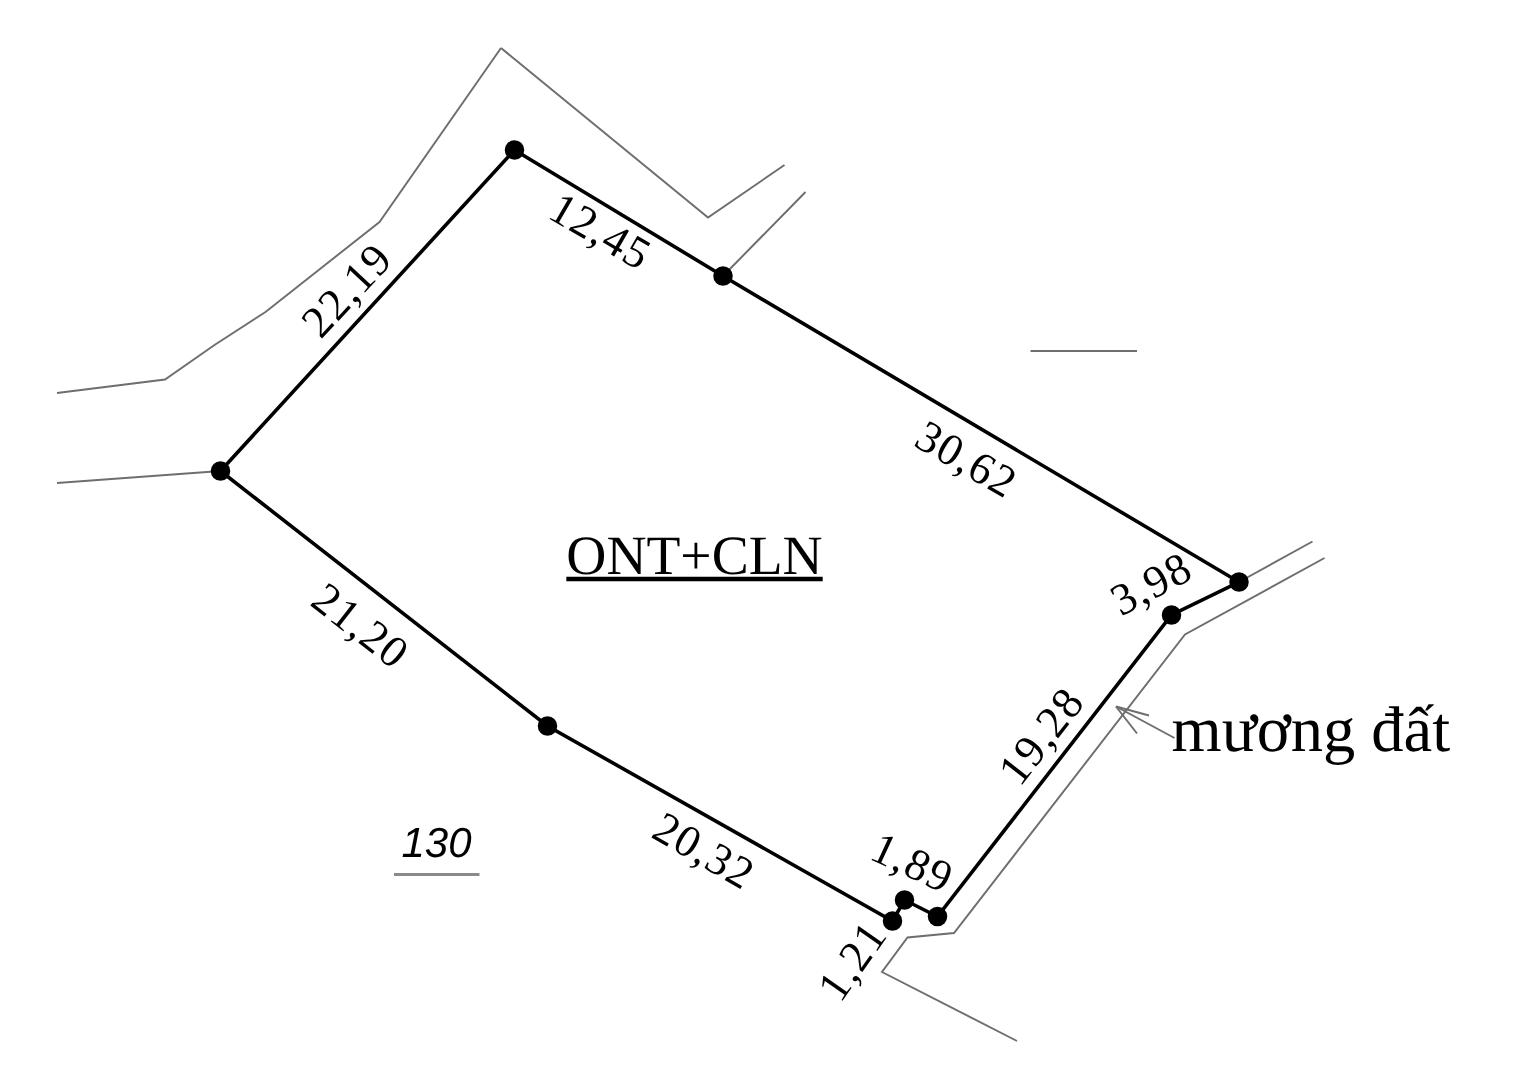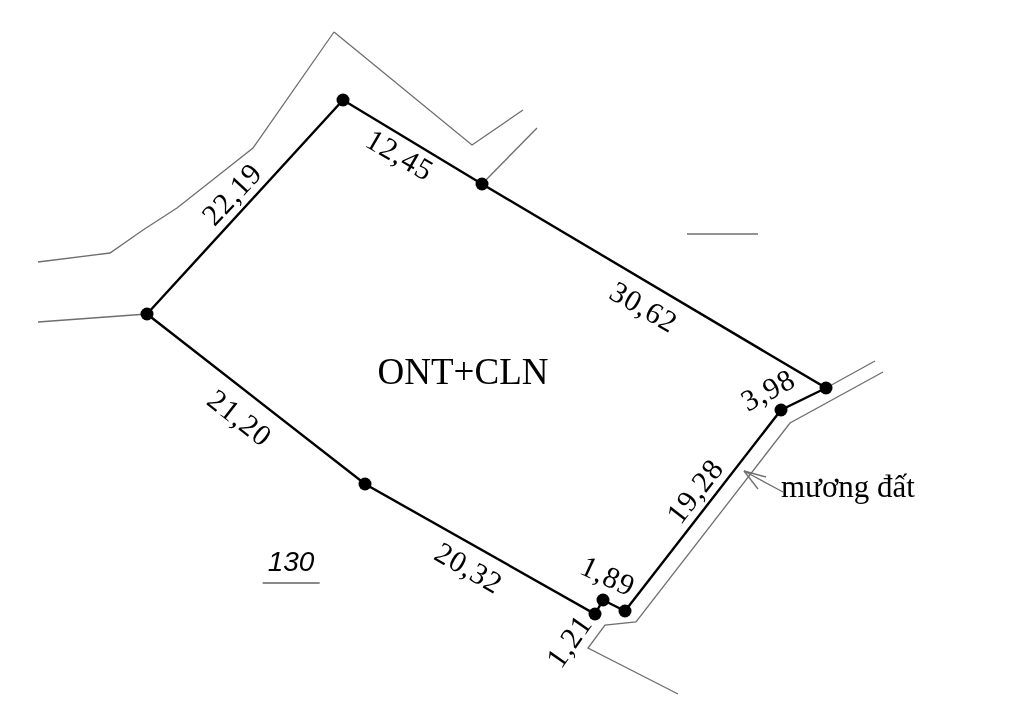--- a/index.html
+++ b/index.html
@@ -16,39 +16,39 @@
     position:absolute;
     font-size:30px;
     white-space:nowrap;
     color:#000;
     letter-spacing:1px;
   }
   .parcel-label{
     position:absolute;left:463px;top:371px;
     transform:translate(-50%,-50%);
     display:flex;align-items:center;
-    font-size:37px;white-space:nowrap;
+    font-size:37px;white-space:nowrap;text-decoration:underline;
   }
   .frac{display:inline-flex;flex-direction:column;align-items:center;line-height:1.08;}
   .frac .num{padding:0 6px;}
   .frac .den{border-top:2px solid #000;padding:0 3px;}
   .neighbor{
     position:absolute;left:291px;top:565px;
     transform:translate(-50%,-50%);
     font-family:"Liberation Sans","DejaVu Sans",sans-serif;
     font-style:italic;
     font-size:28px;
     border-bottom:2px solid #8a8a8a;
     padding:0 5px 4px 5px;
     white-space:nowrap;
   }
   .ditch-label{
     position:absolute;left:781px;top:487px;
     transform:translateY(-50%);
-    font-size:31px;white-space:nowrap;
+    font-size:43px;white-space:nowrap;
   }
 </style>
 </head>
 <body>
 
 <div class="stage">
 
   <svg id="map-svg" viewBox="0 0 1018 720" xmlns="http://www.w3.org/2000/svg">
       <polyline points="334,32 253,148 177,208 143,230 110,253 38,262" fill="none" stroke="#6e6e6e" stroke-width="1.3"></polyline>
       <polyline points="334,32 472,145 523,110" fill="none" stroke="#6e6e6e" stroke-width="1.3"></polyline>

